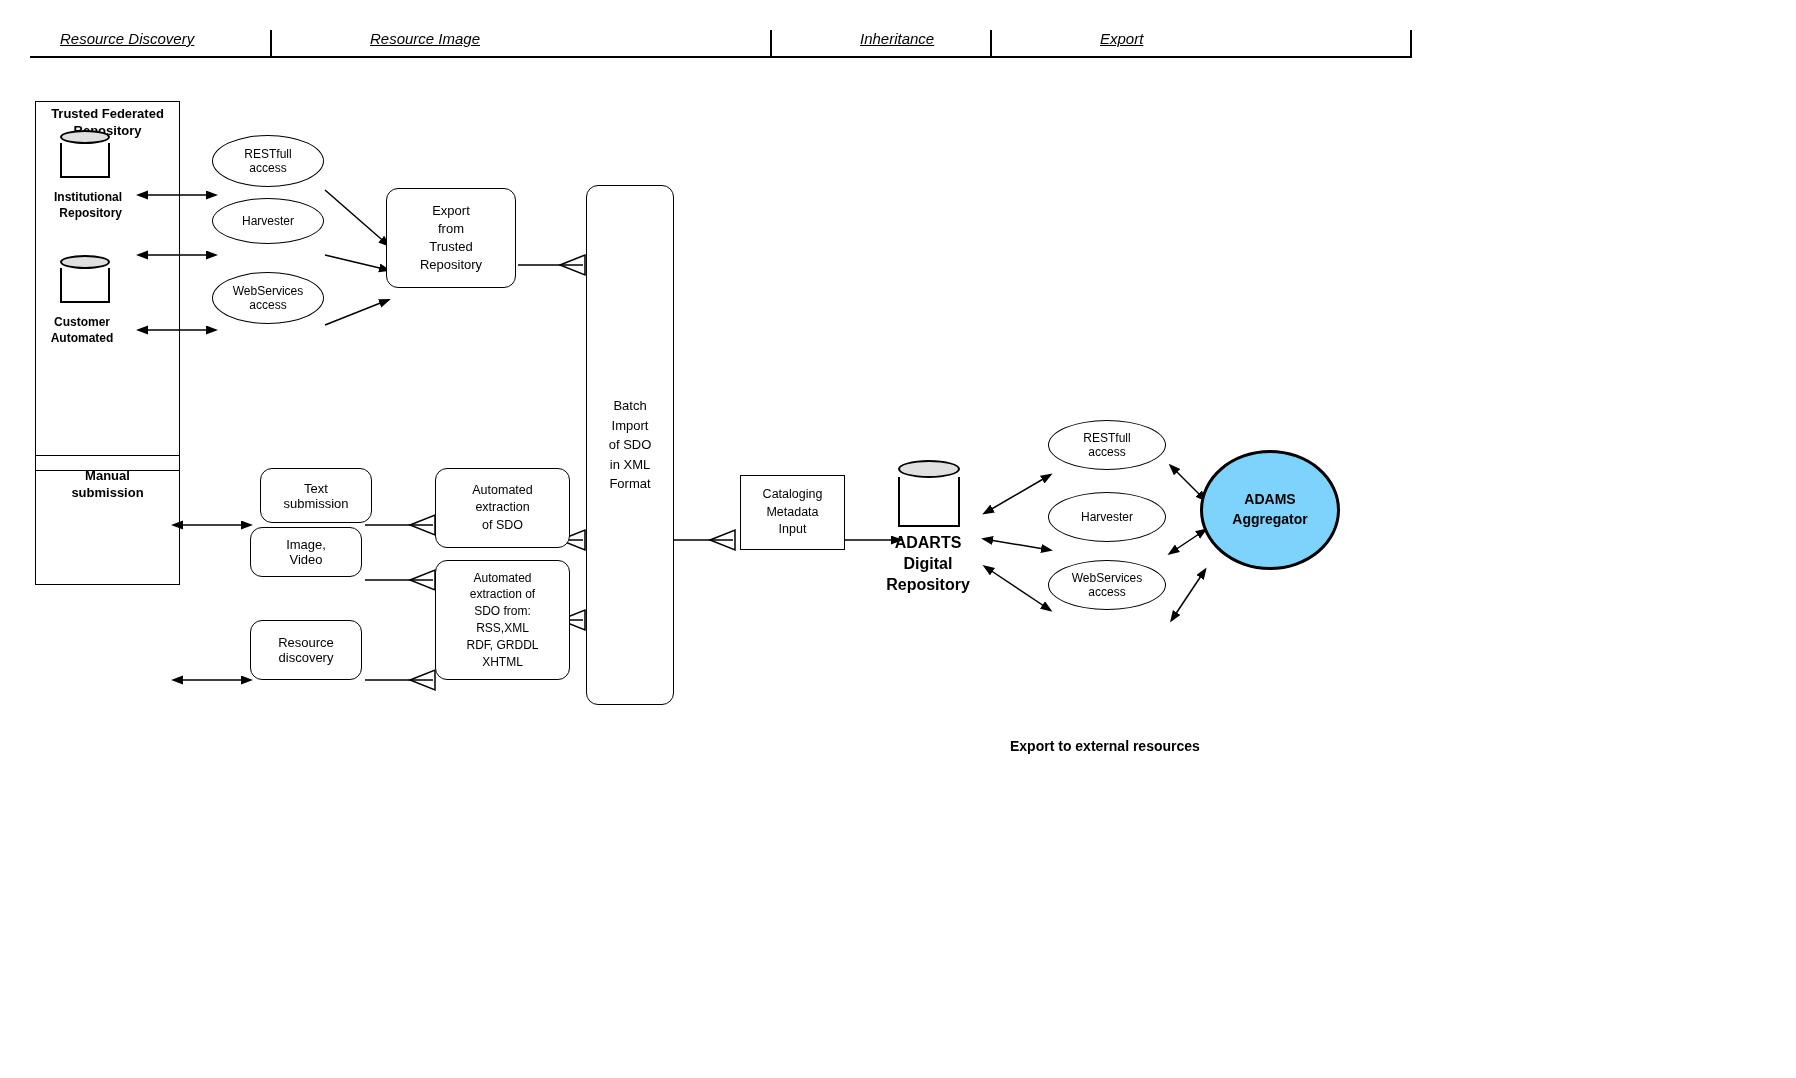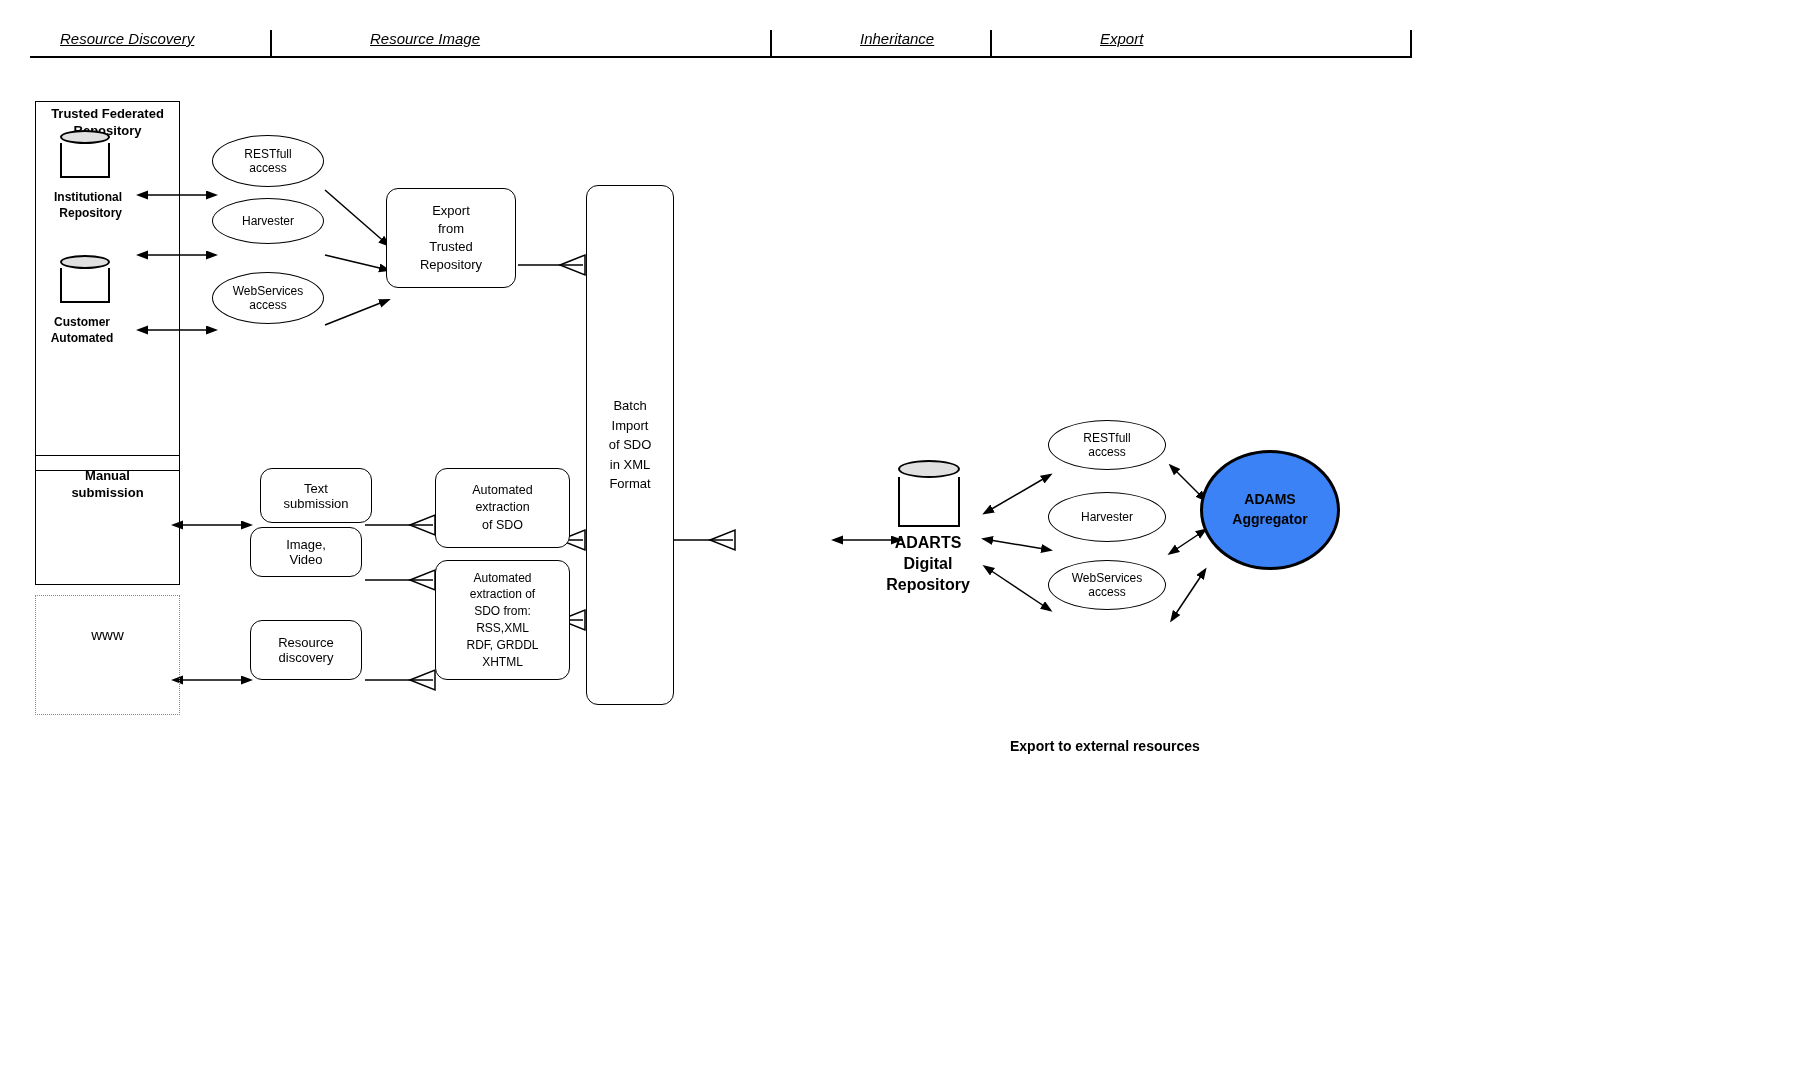--- a/index.html
+++ b/index.html
@@ -44,21 +44,21 @@
       display: flex;
       align-items: center;
       justify-content: center;
       text-align: center;
       font-size: 12px;
     }
 
     .bold-ellipse {
       border-radius: 50%;
       border: 3px solid #000;
-      background: #3b82f6;
+      background: #7dd3fc;
       position: absolute;
       display: flex;
       align-items: center;
       justify-content: center;
       text-align: center;
       font-size: 13px;
       font-weight: bold;
     }
 
     
@@ -213,23 +213,20 @@
   <div class="box rounded-box" style="position:absolute; top:158px; left:356px; width:130px; height:100px; white-space:pre-line; font-size:13px; line-height:1.4;">Export
 from
 Trusted
 Repository</div>
 
   <div style="position:absolute; top:425px; left:5px; width:145px; height:130px; border:1.5px solid #000; background:transparent;">
     <div style="font-size:13px; font-weight:bold; text-align:center; padding:12px 6px 6px; line-height:1.3; white-space:pre-line;">Manual
 submission</div>
   </div>
 
-  <div style="position:absolute; top:565px; left:5px; width:145px; height:120px; border:1.5px dotted #888; background:transparent;">
-    <div style="font-size:15px; text-align:center; padding:30px 6px 6px;">www</div>
-  </div>
 
   <div class="box rounded-box" style="position:absolute; top:438px; left:230px; width:112px; height:55px; font-size:13px; white-space:pre-line;">Text
 submission</div>
 
   <div class="box rounded-box" style="position:absolute; top:497px; left:220px; width:112px; height:50px; font-size:13px; white-space:pre-line;">Image,
 Video</div>
 
   <div class="box rounded-box" style="position:absolute; top:590px; left:220px; width:112px; height:60px; font-size:13px; white-space:pre-line;">Resource
 discovery</div>
 
@@ -243,20 +240,23 @@
 RSS,XML
 RDF, GRDDL
 XHTML</div>
 
   <div class="box rounded-box" style="position:absolute; top:155px; left:556px; width:88px; height:520px; font-size:13px; white-space:pre-line; line-height:1.5;">Batch
 Import
 of SDO
 in XML
 Format</div>
 
+  <div class="box" style="position:absolute; top:445px; left:710px; width:105px; height:75px; font-size:12.5px; white-space:pre-line; line-height:1.4;">Cataloging
+Metadata
+Input</div>
 
   <div class="cylinder" style="position:absolute; top:430px; left:868px;">
     <div class="cylinder-top" style="width:62px; height:18px;"></div>
     <div class="cylinder-body" style="width:62px; height:50px;"></div>
   </div>
   <div style="position:absolute; top:503px; left:848px; font-size:16px; font-weight:bold; text-align:center; width:100px; line-height:1.3; white-space:pre-line;">ADARTS
 Digital Repository</div>
 
   <div class="ellipse" style="position:absolute; top:390px; left:1018px; width:118px; height:50px; font-size:12px; white-space:pre-line;">RESTfull
 access</div>

